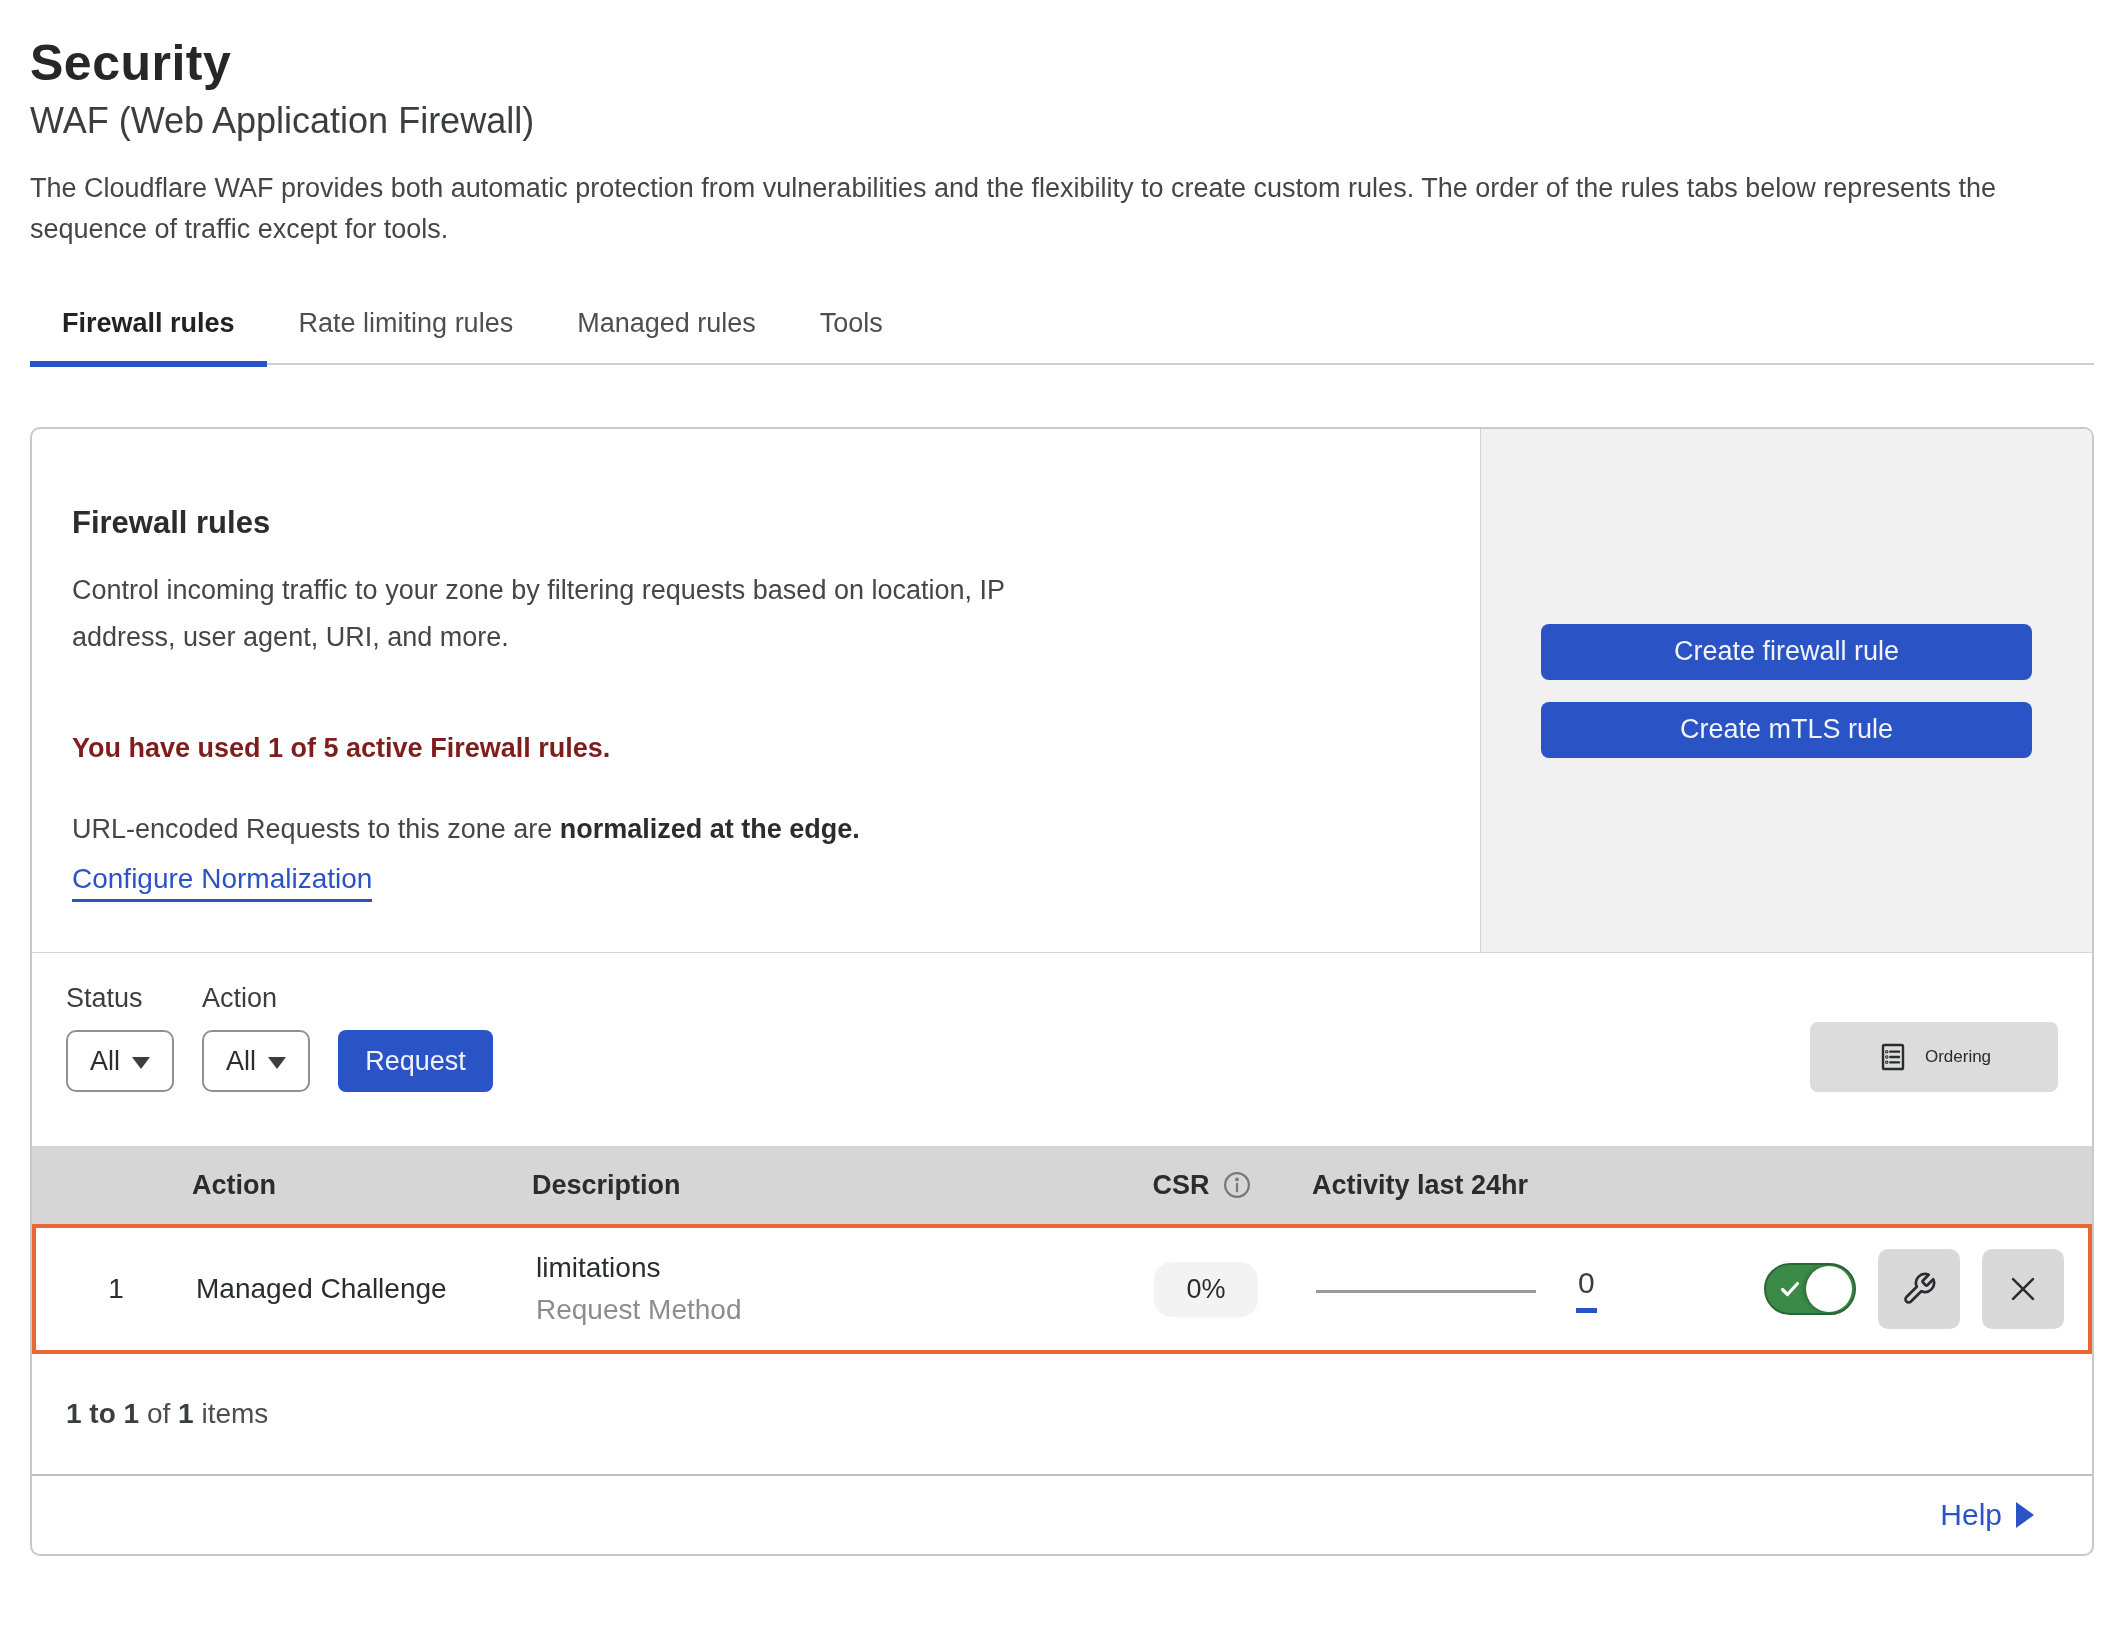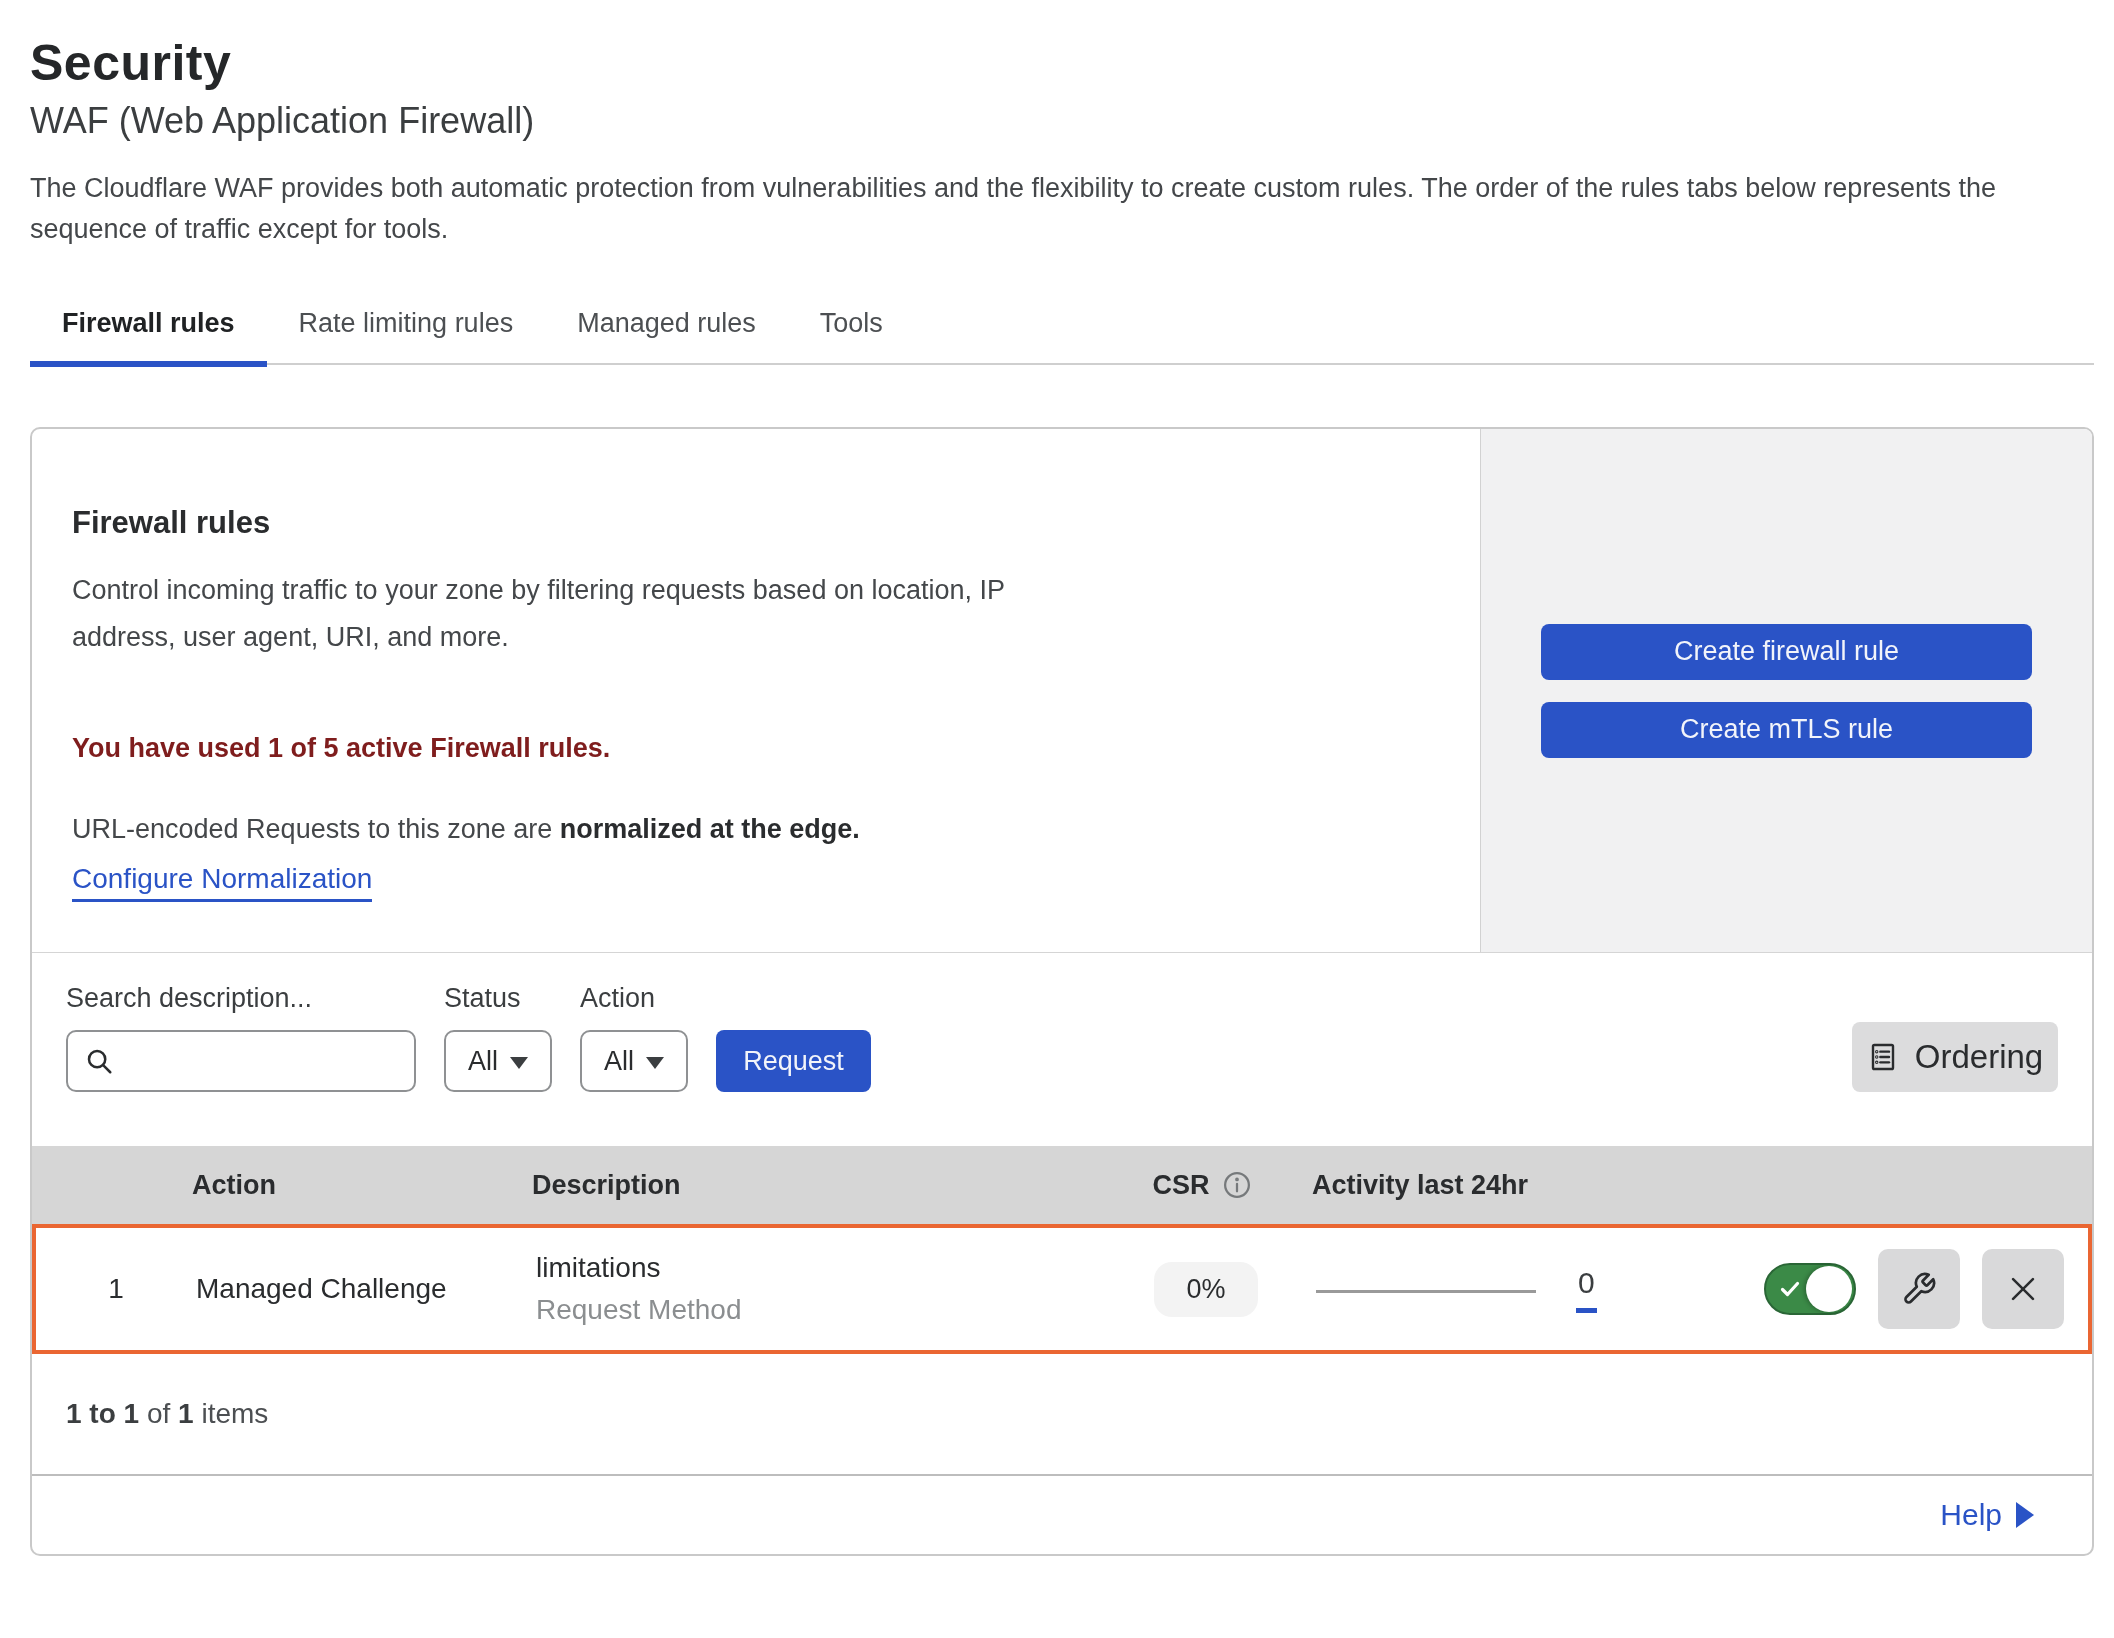--- a/index.html
+++ b/index.html
@@ -97,23 +97,23 @@
   .caret{
     width:0;height:0;border-left:9px solid transparent;border-right:9px solid transparent;
     border-top:12px solid #3b3e40;margin-top:3px;
   }
   .btn-search{
     height:62px;width:155px;background:var(--blue);color:#f2f4fa;border:none;border-radius:8px;
     font-size:27px;font-family:inherit;cursor:pointer;
   }
   .filter-spacer{flex:1;}
   .btn-ordering{
-    height:70px;width:206px;background:var(--gray-btn);border:none;border-radius:8px;
+    height:70px;width:248px;background:var(--gray-btn);border:none;border-radius:8px;
     display:flex;align-items:center;justify-content:center;gap:16px;
-    font-size:33px;color:#2a2c2e;font-family:inherit;cursor:pointer;
+    font-size:17px;color:#2a2c2e;font-family:inherit;cursor:pointer;
   }
 
   
   .tbl-header,.tbl-row{
     display:grid;
     grid-template-columns:160px 340px 560px 220px 440px 1fr;
     align-items:center;
   }
   .tbl-header{
     height:78px;background:var(--gray-header);
@@ -192,32 +192,20 @@
         <div class="panel-urlnote"><span>URL-encoded Requests to this zone are </span><b>normalized at the edge.</b></div>
         <a class="panel-link">Configure Normalization</a>
       </div>
       <div class="card-top-right">
         <button class="btn-primary">Create firewall rule</button>
         <button class="btn-primary">Create mTLS rule</button>
       </div>
     </div>
 
     <div class="filter-row">
-      <div class="filter-group">
-        <div class="filter-label">Search description...</div>
-        <div class="search-box">
-          <span>
-            <svg width="30" height="30" viewBox="0 0 24 24" fill="none" stroke="#2a2c2e" stroke-width="2" stroke-linecap="round">
-              <circle cx="10.5" cy="10.5" r="6.5"></circle>
-              <line x1="15.5" y1="15.5" x2="21" y2="21"></line>
-            </svg>
-          </span>
-          <input type="text" value="" style="">
-        </div>
-      </div>
       <div class="filter-group">
         <div class="filter-label">Status</div>
         <div class="select-box">
           <span>All</span>
           <span class="caret"></span>
         </div>
       </div>
       <div class="filter-group">
         <div class="filter-label">Action</div>
         <div class="select-box">

